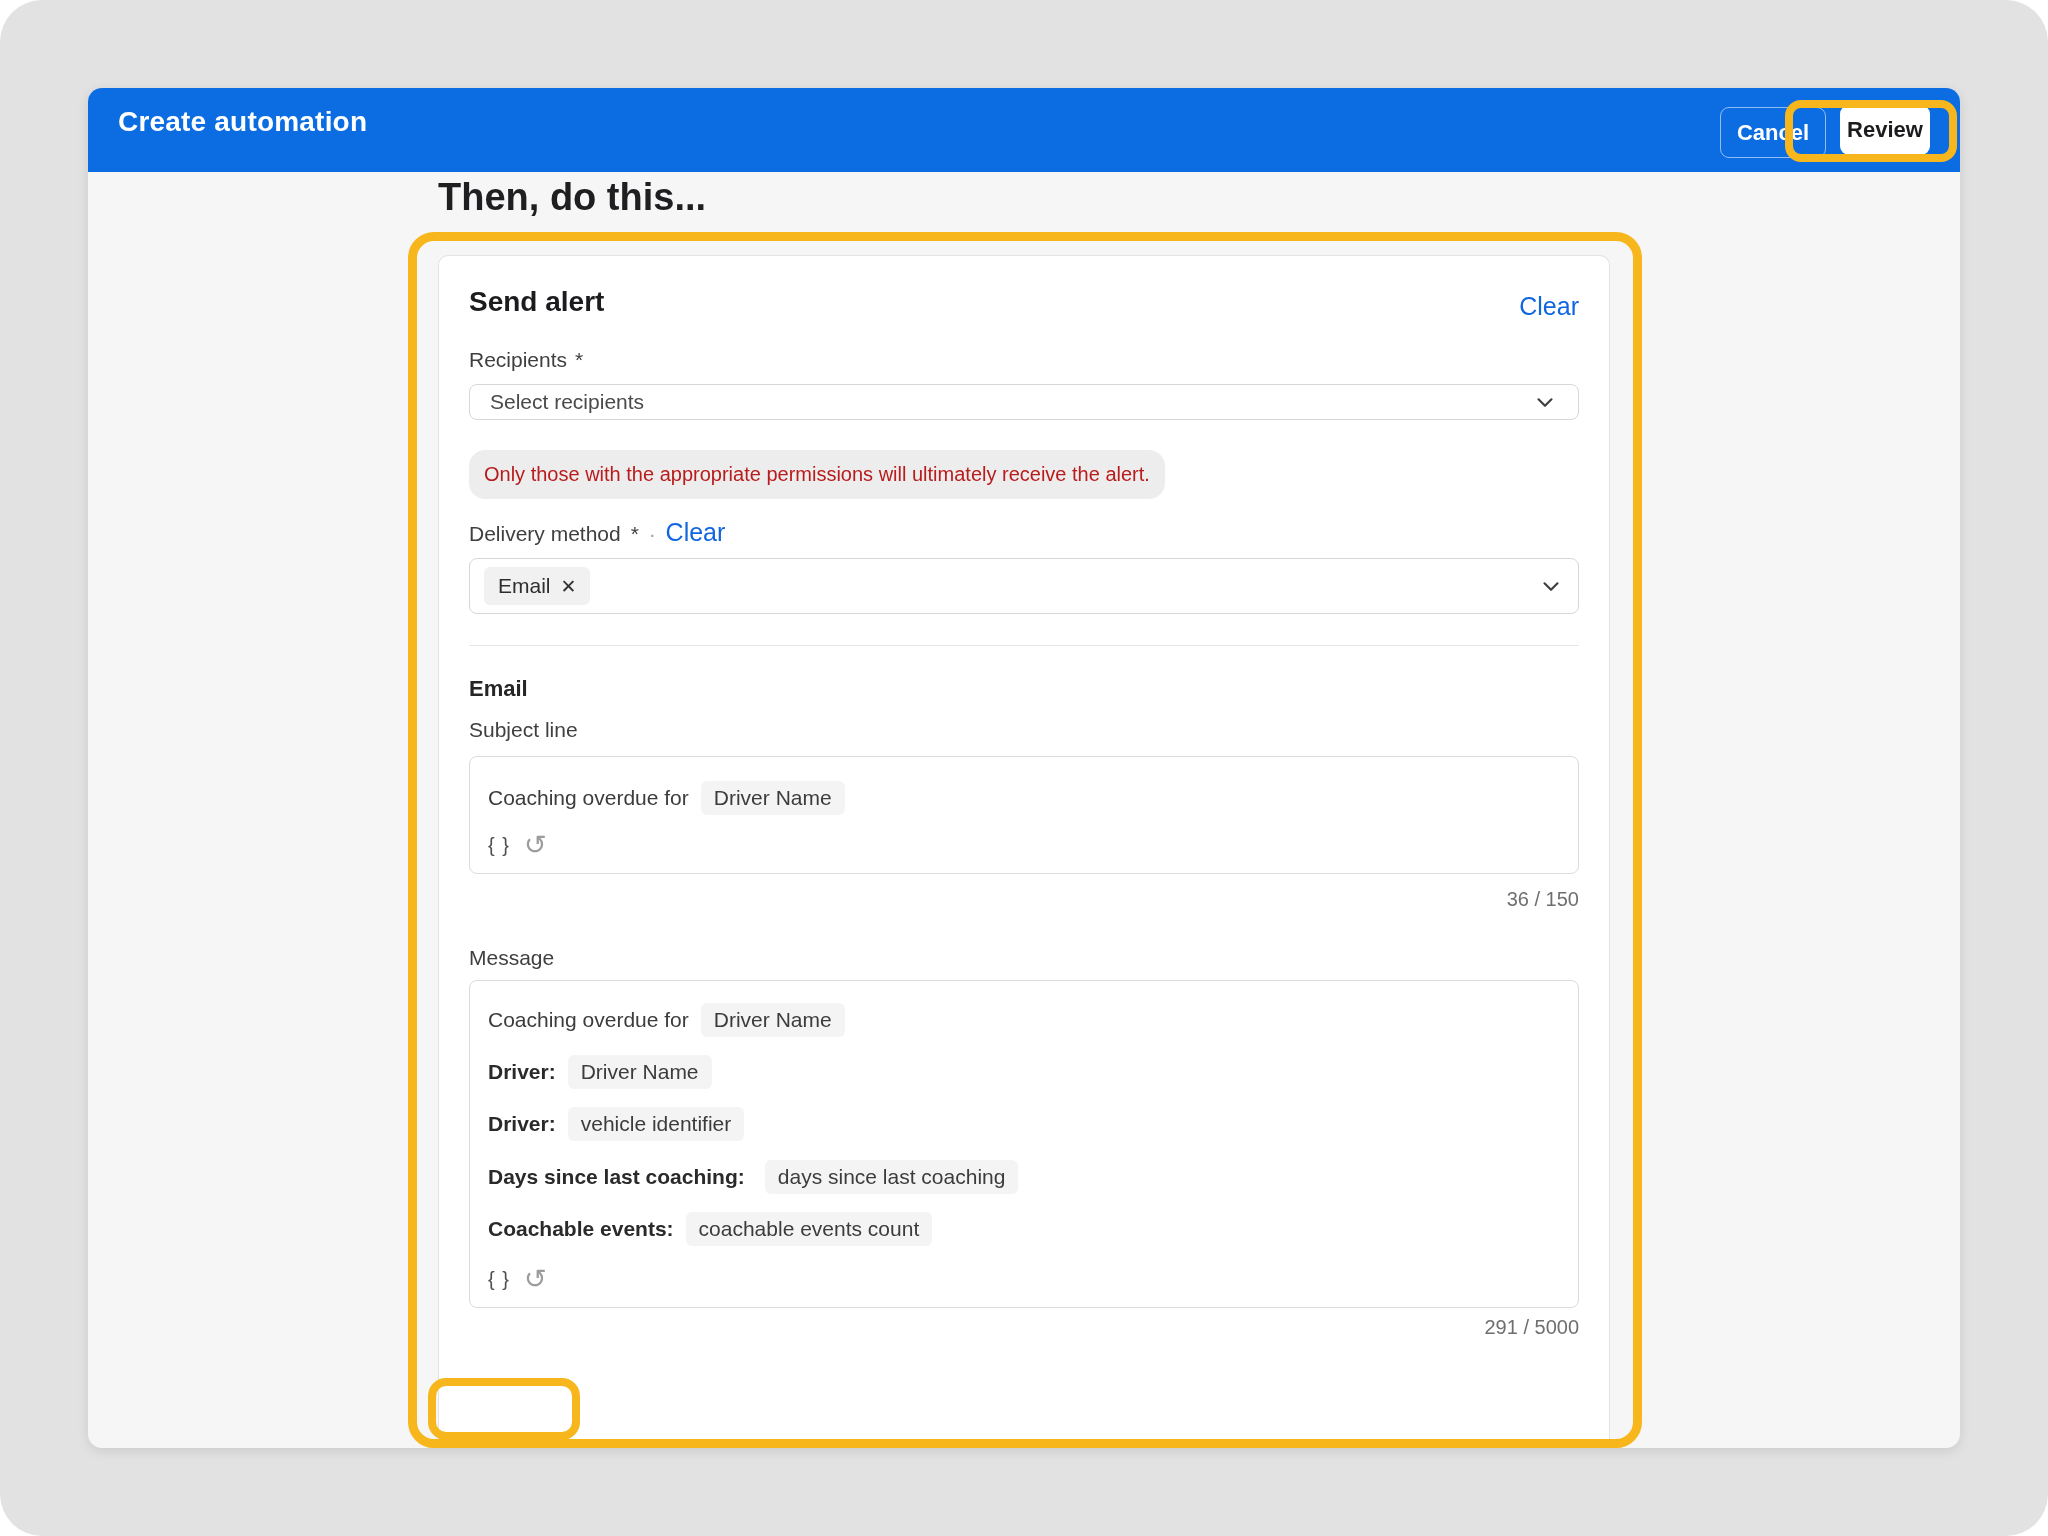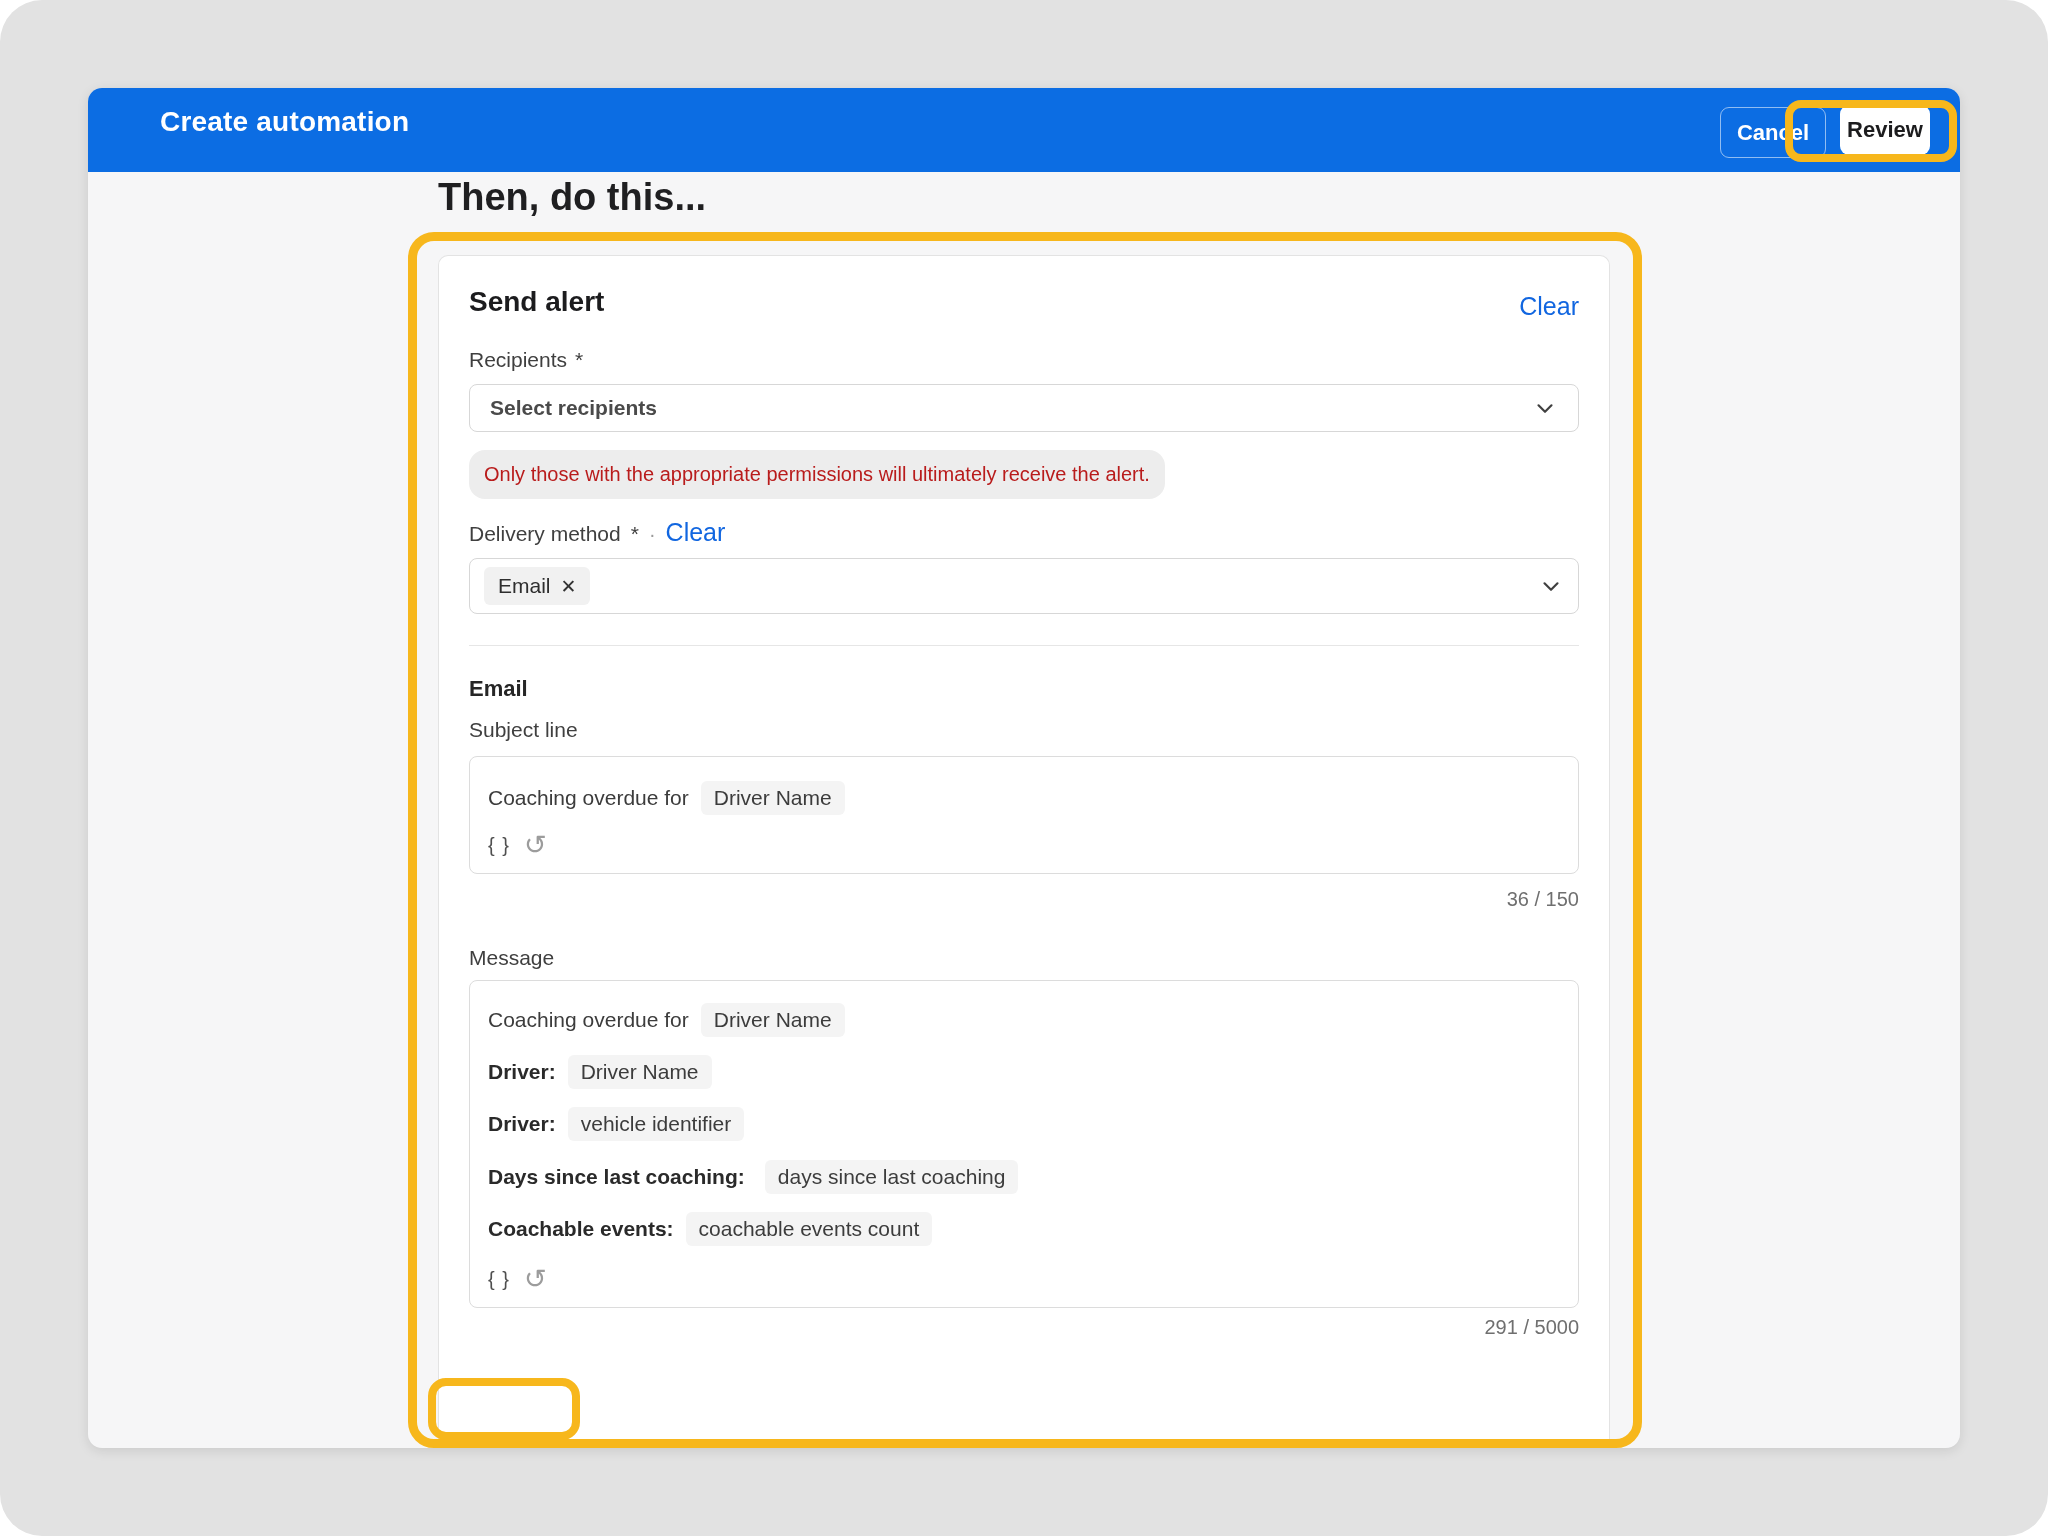--- a/index.html
+++ b/index.html
@@ -5,21 +5,21 @@
   html,body{margin:0;padding:0;background:#ffffff;}
   body{width:2048px;height:1536px;position:relative;font-family:"Liberation Sans","DejaVu Sans",sans-serif;
        -webkit-font-smoothing:antialiased;}
   .screen{position:absolute;inset:0;background:#e2e2e2;border-radius:42px;overflow:hidden;}
 
   
   .window{position:absolute;left:88px;top:88px;width:1872px;height:1360px;background:#f6f6f7;
           border-radius:14px;overflow:hidden;box-shadow:0 3px 12px rgba(0,0,0,.10);}
   .titlebar{position:relative;height:84px;background:var(--header-bg,#0c6de3);}
   .titlebar-title{position:absolute;left:30px;top:0;height:68px;display:flex;align-items:center;
-          color:#ffffff;font-size:28px;font-weight:700;letter-spacing:.2px;margin-left:42px;}
+          color:#ffffff;font-size:28px;font-weight:700;letter-spacing:.2px;}
   .btn{position:absolute;display:flex;align-items:center;justify-content:center;border-radius:9px;
           font-size:22px;cursor:pointer;box-sizing:border-box;margin-left:23px;}
   .btn-cancel{left:1609px;top:19px;width:106px;height:51px;background:transparent;
           border:1px solid rgba(255,255,255,.55);color:#ffffff;font-weight:600;}
   .btn-review{left:1729px;top:17px;width:90px;height:50px;background:#ffffff;border:none;
           color:#1c1c1e;font-weight:700;}
 
   .section-heading{position:absolute;left:350px;top:88px;font-size:38px;font-weight:700;color:#1f1f21;}
 
   
@@ -27,21 +27,21 @@
         border:1px solid #e3e3e3;border-bottom:none;border-radius:10px 10px 0 0;box-sizing:border-box;}
   .card-title{position:absolute;left:30px;top:30px;font-size:28px;font-weight:700;color:#1c1c1e;}
   .link{color:var(--link,#1166e0);font-size:25px;cursor:pointer;}
   .card-clear{position:absolute;right:30px;top:36px;}
   .field-label{position:absolute;left:30px;font-size:21px;color:#3f3f3f;}
   .lbl-recipients{top:92px;}
   .req{margin-left:8px;color:#3f3f3f;}
 
   .select{position:absolute;left:30px;right:30px;background:#ffffff;border:1px solid #d7d7d7;
           border-radius:8px;display:flex;align-items:center;box-sizing:border-box;cursor:pointer;}
-  .select-recipients{top:128px;height:48px;padding:0 20px;font-weight:bold;}
+  .select-recipients{top:128px;height:36px;padding:0 20px;}
   .select-placeholder{flex:1;font-size:21px;color:#4a4a4a;}
   .chevron{display:flex;align-items:center;}
 
   .helper-pill{position:absolute;left:30px;top:194px;display:inline-block;background:#ededed;
           border-radius:16px;padding:13px 15px;font-size:20px;color:#b91c1c;}
 
   .delivery-row{position:absolute;left:30px;top:262px;display:flex;align-items:baseline;gap:10px;}
   .delivery-row .lbl{font-size:21px;color:#3f3f3f;}
   .dot-sep{color:#9a9a9a;font-size:20px;}
   .select-delivery{top:302px;height:56px;padding:0 14px;}

